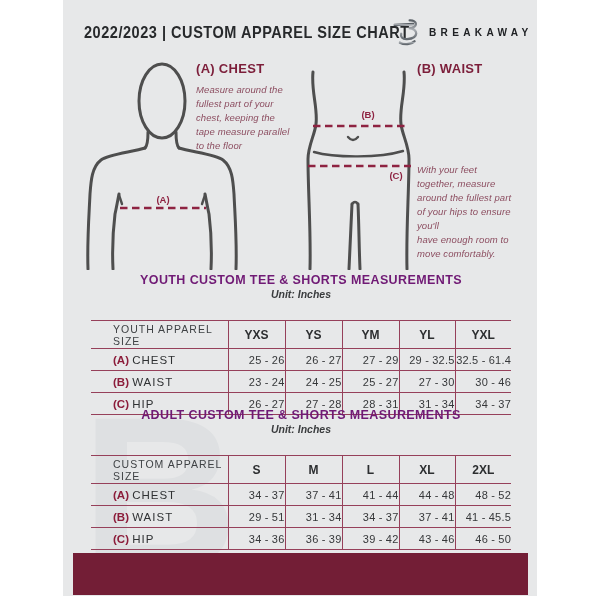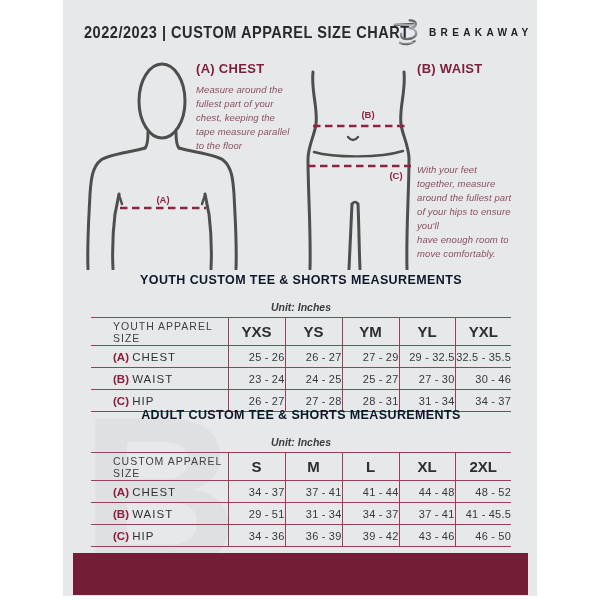--- a/index.html
+++ b/index.html
@@ -34,29 +34,29 @@
   .instr p { font-size:9.5px; font-style:italic; color:#8c4d60; line-height:14px;
              white-space:pre-line; letter-spacing:.1px; }
   .instr.chest { left:133px; top:61px; width:120px; }
   .instr.waist { left:354px; top:61px; width:118px; }
   .instr.hips  { left:354px; top:163px; width:118px; }
 
   
   .tsection { position:absolute; left:28px; width:420px; z-index:2; text-align:center; }
   .tsection.youth { top:273px; }
   .tsection.adult { top:408px; }
-  .ttitle { font-size:12.5px; font-weight:700; color:#0f172a; letter-spacing:.4px; }
-  .tunit  { font-size:10.5px; font-style:italic; font-weight:700; color:#3a3c3e; margin-top:14px; }
-  table.sizes { border-collapse:collapse; table-layout:fixed; width:420px; margin-top:4px;
+  .ttitle { font-size:12.5px; font-weight:700; color:#701a75; letter-spacing:.4px; }
+  .tunit  { font-size:10.5px; font-style:italic; font-weight:700; color:#3a3c3e; margin-top:1px; }
+  table.sizes { border-collapse:collapse; table-layout:fixed; width:420px; margin-top:20px;
                 border-top:1.5px solid #96405a; }
   table.sizes th, table.sizes td { border-bottom:1.5px solid #96405a; }
   table.sizes th:nth-child(n+2), table.sizes td:nth-child(n+2) { border-left:1.5px solid #96405a; }
   table.sizes thead tr { height:28px; }
   table.sizes tbody tr { height:22px; }
-  .colsize  { font-size:15px; font-weight:700; color:#2c2e30; text-align:center; }
+  .colsize  { font-size:12px; font-weight:700; color:#2c2e30; text-align:center; }
   .collabel { font-size:10.5px; font-weight:400; color:#3f4245; letter-spacing:1px;
               text-align:left; padding-left:22px; }
   td.rowlabel { text-align:left; padding-left:22px; font-size:11.5px; white-space:nowrap; }
   td.rowlabel .pfx { font-weight:700; color:#8c1d3b; }
   td.rowlabel .lbl { color:#2f3133; letter-spacing:1px; }
   td.val { font-size:11px; color:#36383a; text-align:right; letter-spacing:.2px; }
 
   
   .footer { position:absolute; left:10px; top:553px; width:455px; height:42px;
             background:#731e36; z-index:3; }
@@ -159,21 +159,21 @@
             <th class="colsize">YXL</th>
           </tr>
         </thead>
         <tbody>
           <tr>
             <td class="rowlabel"><span class="pfx">(A)</span> <span class="lbl">CHEST</span></td>
             <td class="val">25 - 26</td>
             <td class="val">26 - 27</td>
             <td class="val">27 - 29</td>
             <td class="val">29 - 32.5</td>
-            <td class="val">32.5 - 35.5</td>
+            <td class="val">32.5 - 61.4</td>
           </tr>
           <tr>
             <td class="rowlabel"><span class="pfx">(B)</span> <span class="lbl">WAIST</span></td>
             <td class="val">23 - 24</td>
             <td class="val">24 - 25</td>
             <td class="val">25 - 27</td>
             <td class="val">27 - 30</td>
             <td class="val">30 - 46</td>
           </tr>
           <tr>

